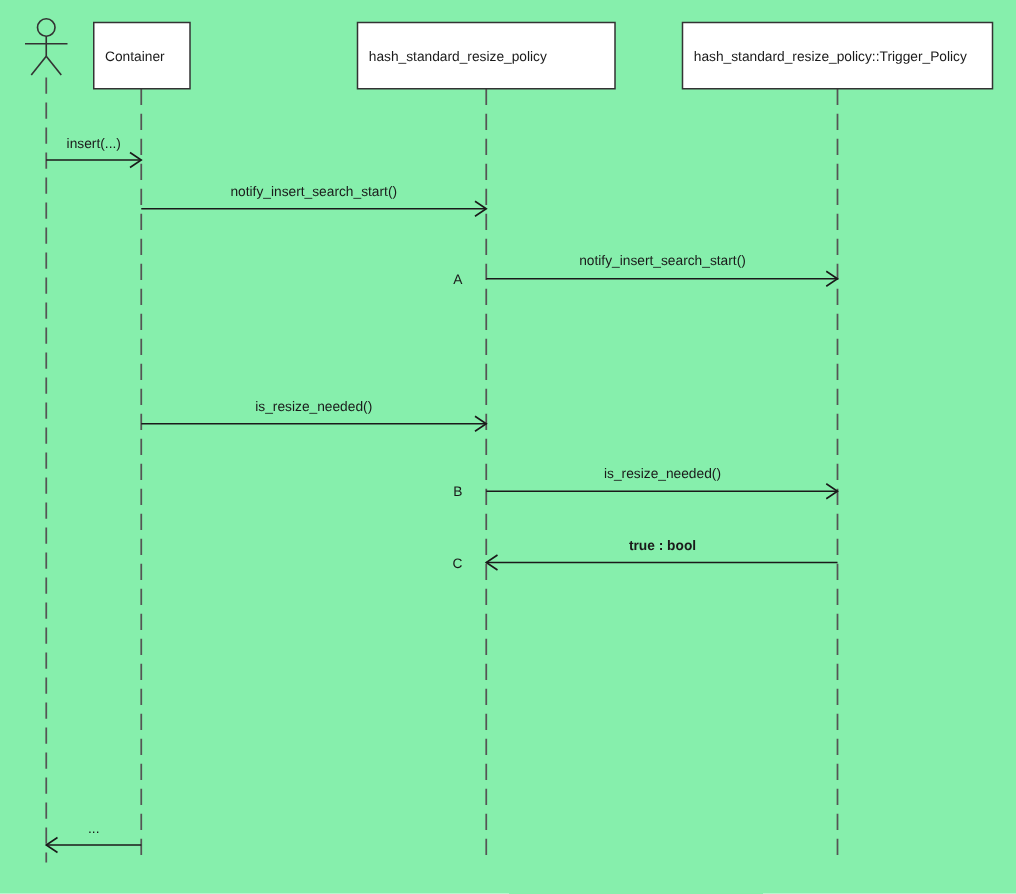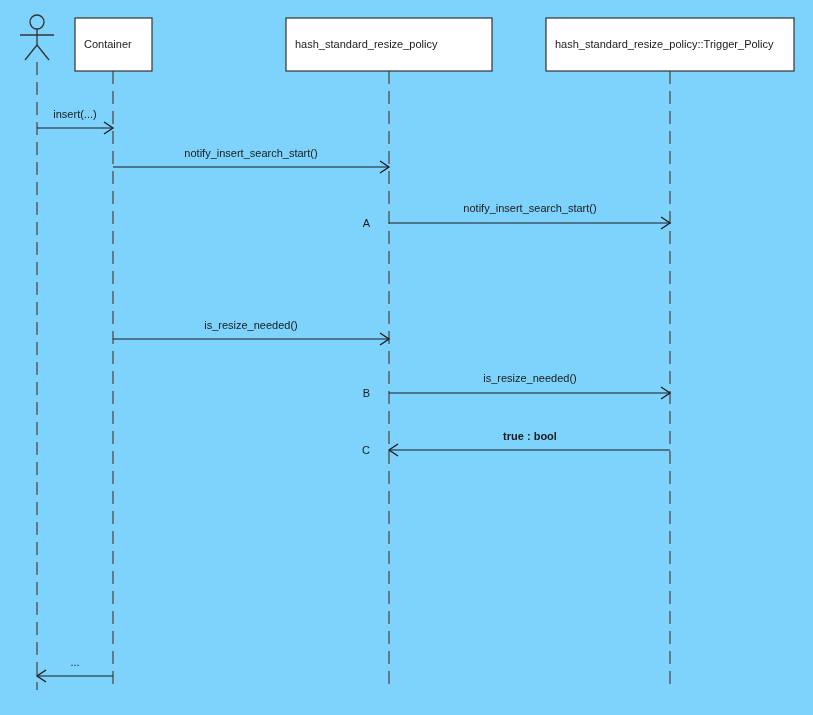--- a/index.html
+++ b/index.html
@@ -9,21 +9,21 @@
     background: #ffffff;
   }
   body {
     font-family: "Liberation Sans", sans-serif;
     color: #000000;
   }
   #diagram-root {
     position: relative;
     width: 813px;
     height: 715px;
-    background: #7dd3fc;
+    background: #86efac;
     overflow: hidden;
   }
   #diagram-svg {
     position: absolute;
     top: 0;
     left: 0;
     width: 813px;
     height: 715px;
     display: block;
   }

